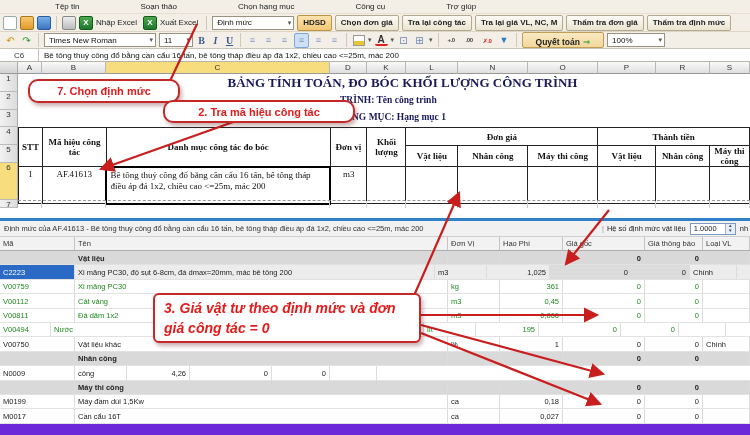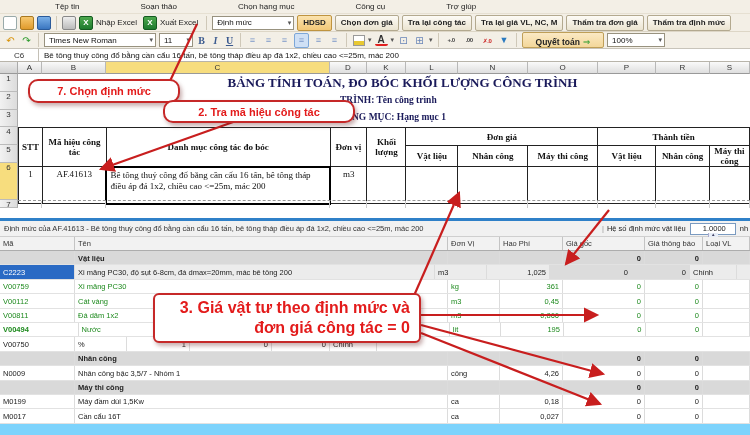--- a/index.html
+++ b/index.html
@@ -67,27 +67,27 @@
   table.mt td{border:1px solid #222;font-size:9px;color:#111;text-align:center;vertical-align:middle;
               padding:0 1px;box-sizing:border-box;overflow:hidden;}
   table.mt tr.hdr td{font-weight:bold;}
   table.mt tr.r6 td{vertical-align:top;padding-top:2px;}
   td.desc{text-align:left !important;font-size:8.5px;line-height:11px;padding:2px 3px !important;border:2px solid #000 !important;}
   .row7{position:absolute;left:18px;top:138px;height:8px;display:flex;border-top:1px dashed #999;}
   .row7 span{height:100%;border-right:1px solid #ccc;box-sizing:border-box;display:inline-block;}
   
   .splitter{position:absolute;left:0;top:218px;width:750px;height:3px;background:#2f80c8;}
   
-  .detail{position:absolute;left:0;top:221px;width:750px;height:214px;background:#7dd3fc;font-size:7.5px;color:#222;}
+  .detail{position:absolute;left:0;top:221px;width:750px;height:214px;background:#6d28d9;font-size:7.5px;color:#222;}
   .infobar{position:absolute;left:0;top:0;width:750px;height:16px;background:#f1f1f1;border-bottom:1px solid #cfcfcf;
            display:flex;align-items:center;box-sizing:border-box;}
   .ititle{padding-left:4px;white-space:nowrap;overflow:hidden;width:595px;color:#333;}
   .isep{color:#999;margin:0 3px;}
   .hesolbl{white-space:nowrap;color:#222;}
-  .spinbox{width:46px;height:12px;border:1px solid #7a9ac0;background:#fff;margin-left:4px;display:flex;align-items:center;box-sizing:border-box;flex-direction:column;}
+  .spinbox{width:46px;height:12px;border:1px solid #7a9ac0;background:#fff;margin-left:4px;display:flex;align-items:center;box-sizing:border-box;}
   .spinval{flex:1;text-align:left;padding-left:3px;}
   .spinarrows{width:9px;height:100%;border-left:1px solid #aac;display:flex;flex-direction:column;align-items:center;
               justify-content:center;font-size:4.5px;line-height:4.5px;color:#446;background:#e8eef8;}
   .suffix{margin-left:4px;white-space:nowrap;}
   .dthead{position:absolute;left:0;top:16px;width:750px;height:14px;display:flex;background:#f2f2f2;
           border-bottom:1px solid #adadad;box-sizing:border-box;}
   .dthead div{border-right:1px solid #c4c4c4;box-sizing:border-box;padding:2px 3px 0 3px;color:#333;white-space:nowrap;overflow:hidden;}
   .dtrows{position:absolute;left:0;top:30px;width:750px;}
   .drow{display:flex;height:14.4px;border-bottom:1px solid #e2e2e2;box-sizing:border-box;background:#fff;}
   .drow div{border-right:1px solid #dcdcdc;box-sizing:border-box;padding:2.5px 3px 0 3px;white-space:nowrap;overflow:hidden;}
@@ -96,22 +96,22 @@
   .drow.group .c-name,.drow.group .c-g1,.drow.group .c-g2{font-weight:bold;}
   .drow.selected{background:#ececec;}
   .drow.selected .c-code{background:#2a6ac4;color:#fff;}
   .drow.selected .c-g1,.drow.selected .c-g2{background:#dcdcdc;}
   .drow.green div{color:#1e8a1e;}
   
   .arrows{position:absolute;left:0;top:0;width:750px;height:435px;z-index:5;pointer-events:none;}
   .callout{position:absolute;background:#fff;border:2px solid #c62828;border-radius:10px;color:#e31b1b;font-weight:bold;
            display:flex;align-items:center;justify-content:center;box-shadow:2px 3px 4px rgba(100,30,30,.35);
            z-index:6;font-size:11px;box-sizing:border-box;white-space:nowrap;}
-  .callout.big{border-radius:6px;font-size:16px;line-height:20px;justify-content:flex-start;text-align:right;
-               padding:3px 9px;white-space:normal;border-width:2.5px;}
+  .callout.big{border-radius:6px;font-size:14px;line-height:20px;justify-content:flex-start;text-align:left;
+               padding:3px 9px;white-space:normal;border-width:2.5px;font-style:italic;}
 </style>
 </head>
 <body>
 
 <div class="menubar">
   <span>Tệp tin</span>
   <span>Soạn thảo</span>
   <span>Chọn hạng mục</span>
   <span>Công cụ</span>
   <span>Trợ giúp</span>
@@ -351,48 +351,48 @@
       <div class="drow green">
         <div class="c-code" style="width: 75px;">V00811</div>
         <div class="c-name" style="width: 373px;">Đá dăm 1x2</div>
         <div class="c-unit" style="width: 52px;">m3</div>
         <div class="c-qty num" style="width: 63px;">0,866</div>
         <div class="c-g1 num" style="width: 82px;">0</div>
         <div class="c-g2 num" style="width: 58px;">0</div>
         <div class="c-type" style="width: 47px;"></div>
       </div>
       <div class="drow green">
-        <div class="c-code" style="width: 79px; font-weight: bold;">V00494</div>
+        <div class="c-code" style="width: 51px;">V00494</div>
         <div class="c-name" style="width: 373px;">Nước</div>
         <div class="c-unit" style="width: 52px;">lít</div>
         <div class="c-qty num" style="width: 63px;">195</div>
         <div class="c-g1 num" style="width: 82px;">0</div>
         <div class="c-g2 num" style="width: 58px;">0</div>
         <div class="c-type" style="width: 47px;"></div>
       </div>
       <div class="drow normal">
         <div class="c-code" style="width: 75px;">V00750</div>
+        <div class="c-name" style="width: 373px;">Vật liệu khác</div>
         <div class="c-unit" style="width: 52px;">%</div>
         <div class="c-qty num" style="width: 63px;">1</div>
         <div class="c-g1 num" style="width: 82px;">0</div>
         <div class="c-g2 num" style="width: 58px;">0</div>
         <div class="c-type" style="width: 47px;">Chính</div>
       </div>
       <div class="drow group">
         <div class="c-code" style="width: 75px;"></div>
         <div class="c-name" style="width: 373px;">Nhân công</div>
         <div class="c-unit" style="width: 52px;"></div>
         <div class="c-qty num" style="width: 63px;"></div>
         <div class="c-g1 num" style="width: 82px;">0</div>
         <div class="c-g2 num" style="width: 58px;">0</div>
         <div class="c-type" style="width: 47px;"></div>
       </div>
       <div class="drow normal">
         <div class="c-code" style="width: 75px;">N0009</div>
-        <div class="c-name" style="width: 373px;">Nhân công bậc 3,5/7 - Nhóm 1</div>
         <div class="c-unit" style="width: 52px;">công</div>
         <div class="c-qty num" style="width: 63px;">4,26</div>
         <div class="c-g1 num" style="width: 82px;">0</div>
         <div class="c-g2 num" style="width: 58px;">0</div>
         <div class="c-type" style="width: 47px;"></div>
       </div>
       <div class="drow group">
         <div class="c-code" style="width: 75px;"></div>
         <div class="c-name" style="width: 373px;">Máy thi công</div>
         <div class="c-unit" style="width: 52px;"></div>

